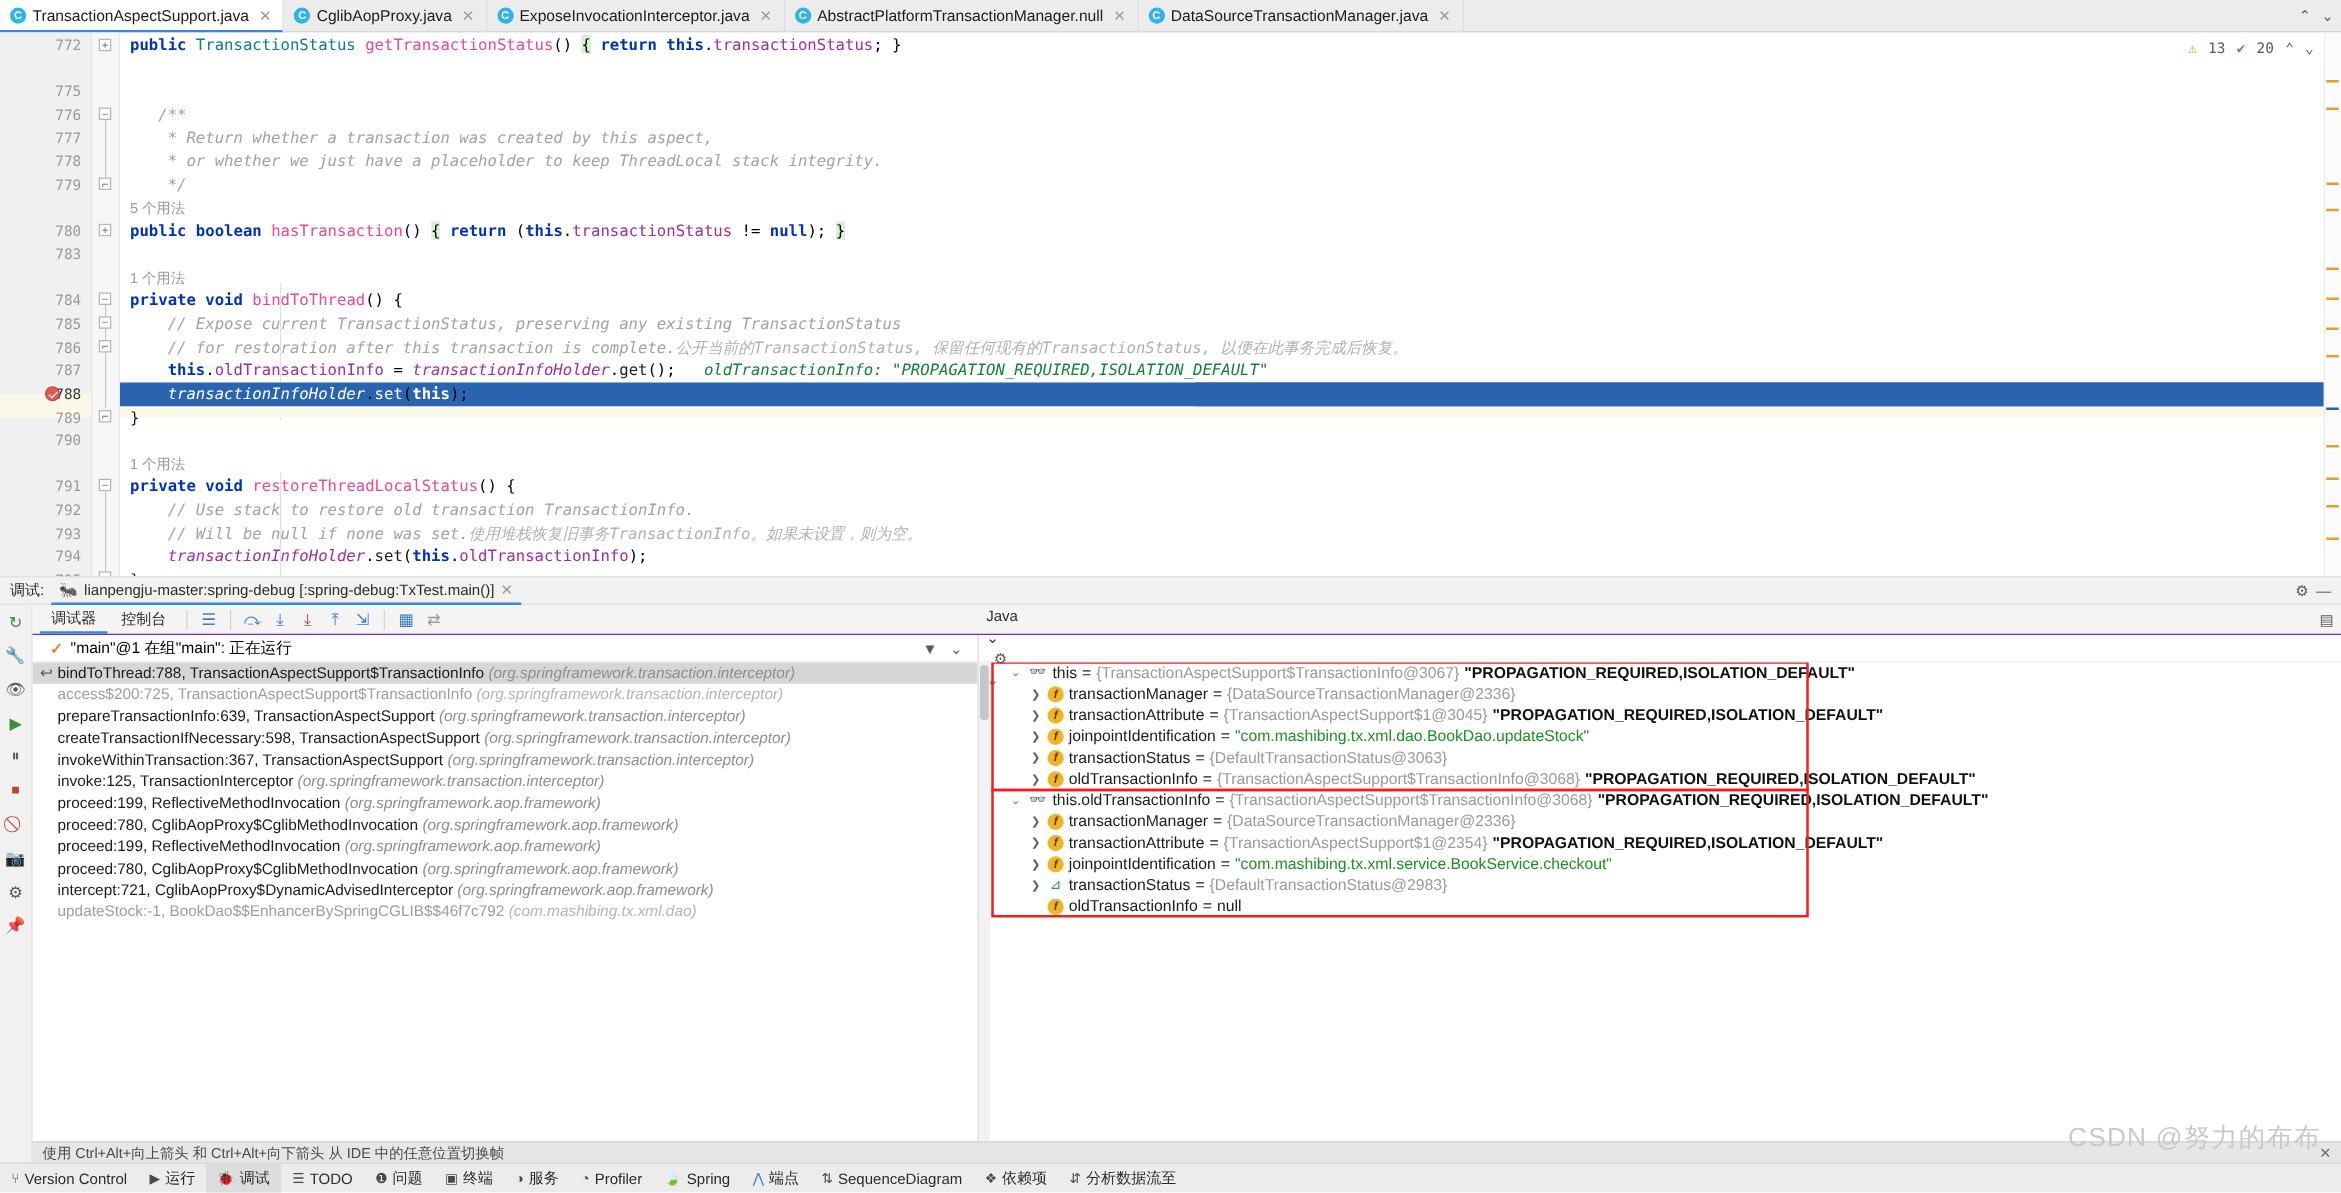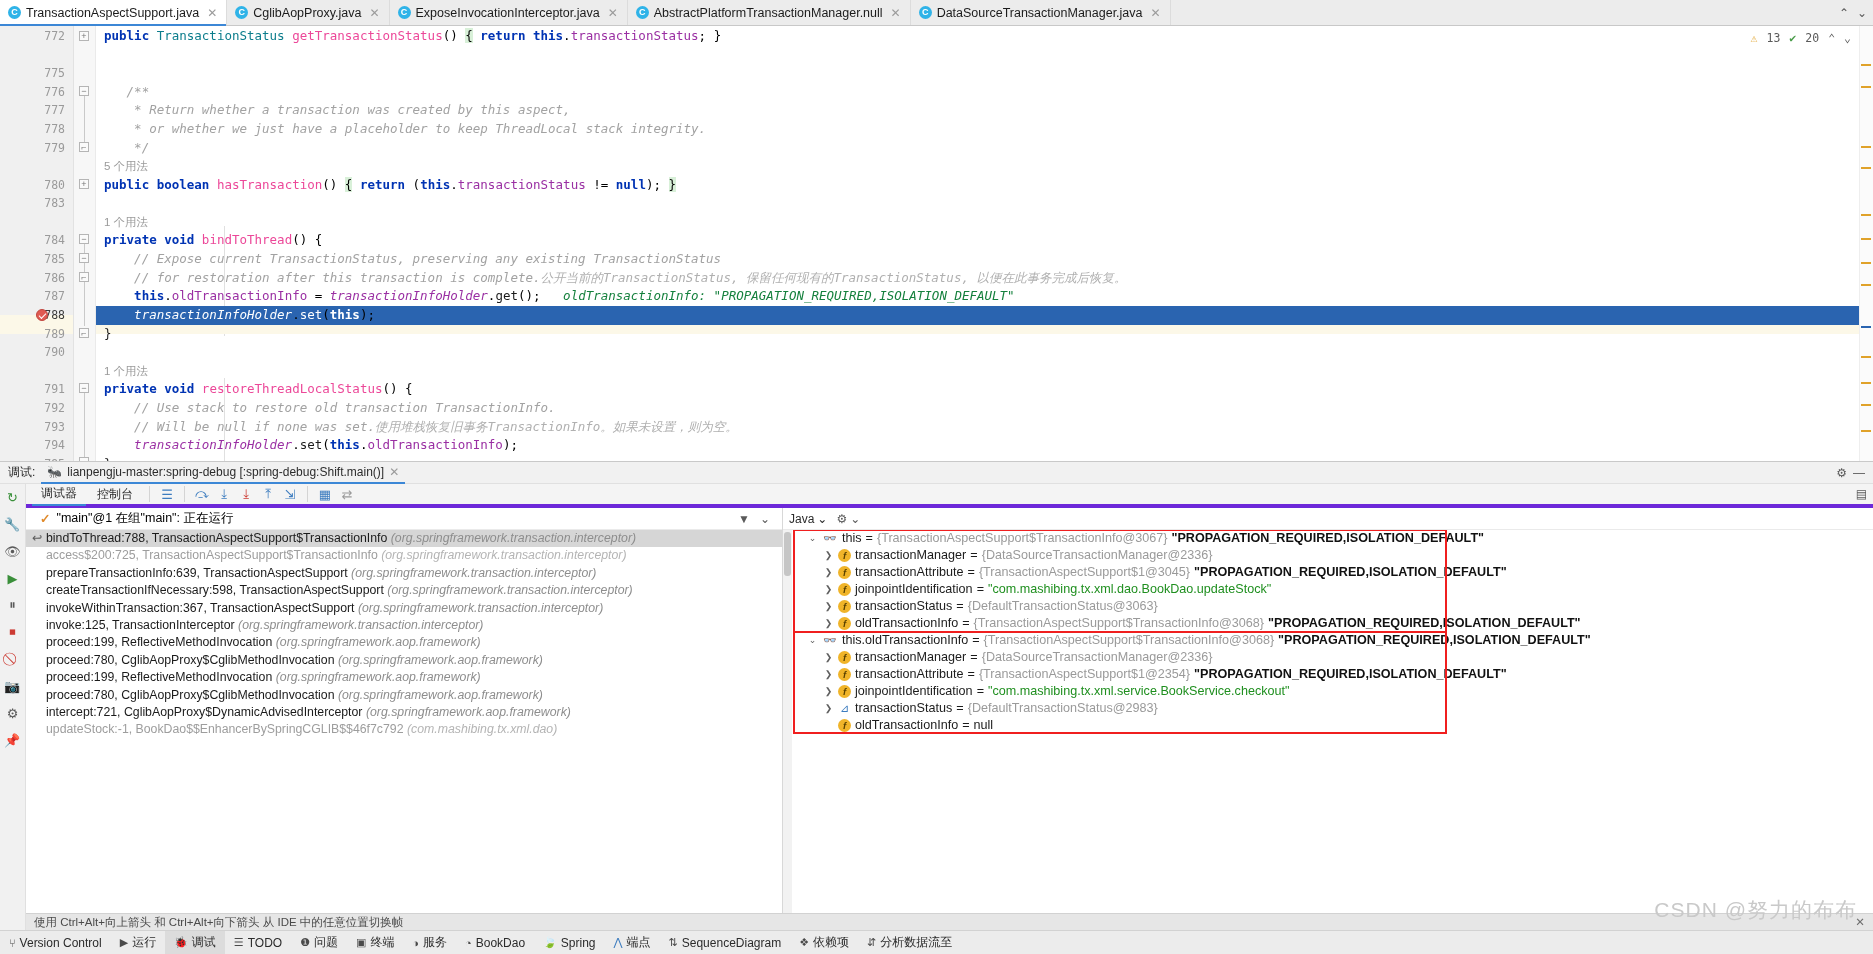--- a/index.html
+++ b/index.html
@@ -115,21 +115,21 @@
   .debug-body { flex: 1 1 auto; display: flex; min-height: 0; }
   .dbg-leftbar {
     width: 26px; flex: 0 0 26px; background: #f1f1f1; border-right: 1px solid #e0e0e0;
     display: flex; flex-direction: column; align-items: center; padding-top: 4px; gap: 9px;
     color: #5a5a5a; font-size: 13px;
   }
   .dbg-leftbar .ic { width: 18px; height: 18px; display:flex; align-items:center; justify-content:center; cursor:default; }
   .dbg-main { flex: 1 1 auto; display: flex; flex-direction: column; min-width: 0; }
   .dbg-toolbar {
     height: 24px; display: flex; align-items: center; gap: 2px; padding: 0 6px;
-    background: #f4f4f4; border-bottom: 4px solid #6d28d9; font-size: 12px;
+    background: #f4f4f4; border-bottom: 1px solid #6d28d9; font-size: 12px;
   }
   .dbg-tab { padding: 2px 9px; color: #2b2b2b; }
   .dbg-tab.sel { border-bottom: 2px solid #3c87d6; font-weight: 500; }
   .tbsep { width: 1px; height: 16px; background: #d4d4d4; margin: 0 5px; }
   .tbicon { width: 20px; height: 18px; display: flex; align-items: center; justify-content: center; color: #3c7cbf; font-size: 13px; }
   .dbg-split { flex: 1 1 auto; display: flex; min-height: 0; }
   .frames-pane { width: 757px; flex: 0 0 757px; display: flex; flex-direction: column; border-right: 1px solid #d8d8d8; min-height:0; }
   .frames-head { height: 22px; display:flex; align-items:center; gap:6px; padding:0 6px; border-bottom:1px solid #eaeaea; font-size:12px; }
   .thread-row { display:flex; align-items:center; gap:6px; padding: 3px 8px; font-size: 12.5px; }
   .check { color:#e08a2a; font-weight:bold; }
@@ -144,21 +144,21 @@
   .frame.dim .pkg { color: #b4b4b4; }
   .frame .arrowic { position:absolute; left: 6px; color:#5c5c5c; }
 
   .vars-pane { flex: 1 1 auto; display: flex; flex-direction: column; min-width:0; }
   .vars-head { height: 22px; display:flex; align-items:center; border-bottom:1px solid #eaeaea; }
   .eval-input {
     flex: 1 1 auto; height: 18px; border: 1px solid #dcdcdc; background: #fff;
     margin: 0 4px; padding: 0 6px; font-size: 12px; color: #a8a8a8;
     display: flex; align-items: center;
   }
-  .lang-sel { display:flex; align-items:flex-start; gap:3px; padding: 0 6px; font-size:12px; color:#2b2b2b;}
+  .lang-sel { display:flex; align-items:flex-start; gap:3px; padding: 0 6px; font-size:12px; color:#2b2b2b;flex-direction:column;}
   .vars-list { flex: 1 1 auto; position: relative; overflow: hidden; font-size: 12.6px; }
   .vrow {
     height: 17px; line-height: 17px; white-space: nowrap; display: flex; align-items: center;
     gap: 4px; padding-left: 6px;
   }
   .twisty { width: 11px; color: #5f5f5f; font-size: 9px; text-align:center; flex:0 0 11px; }
   .vicon {
     width: 13px; height: 13px; border-radius: 50%; background: #f0b429;
     color: #5a4200; font-size: 9.5px; line-height: 13px; text-align: center;
     font-style: italic; font-weight: bold; flex: 0 0 13px;
@@ -334,21 +334,21 @@
       </div>
     </div>
   </div>
 
   <div class="debug-wrap">
 
     <div class="debug-header">
       <span>调试:</span>
       <div class="dbg-run-tab">
         <span class="bugicon">🐜</span>
-        <span>lianpengju-master:spring-debug [:spring-debug:Shift.main()]</span>
+        <span>lianpengju-master:spring-debug [:spring-debug:TxTest.main()]</span>
         <span style="color:#9a9a9a;">✕</span>
       </div>
       <span style="margin-left:auto; color:#5a5a5a;">⚙</span>
       <span style="color:#5a5a5a;">—</span>
     </div>
 
     <div class="debug-body">
 
       <div class="dbg-leftbar">
         <div class="ic" style="color:#3a8f3a;">↻</div>
@@ -558,21 +558,21 @@
     <div class="sb-item">
       <span class="sb-ic">▣</span>
       <span>终端</span>
     </div>
     <div class="sb-item">
       <span class="sb-ic">◑</span>
       <span>服务</span>
     </div>
     <div class="sb-item">
       <span class="sb-ic">◔</span>
-      <span>BookDao</span>
+      <span>Profiler</span>
     </div>
     <div class="sb-item">
       <span class="sb-ic" style="color:#5ca82f;">🍃</span>
       <span>Spring</span>
     </div>
     <div class="sb-item">
       <span class="sb-ic" style="color:#3c7cbf;">⋀</span>
       <span>端点</span>
     </div>
     <div class="sb-item">

